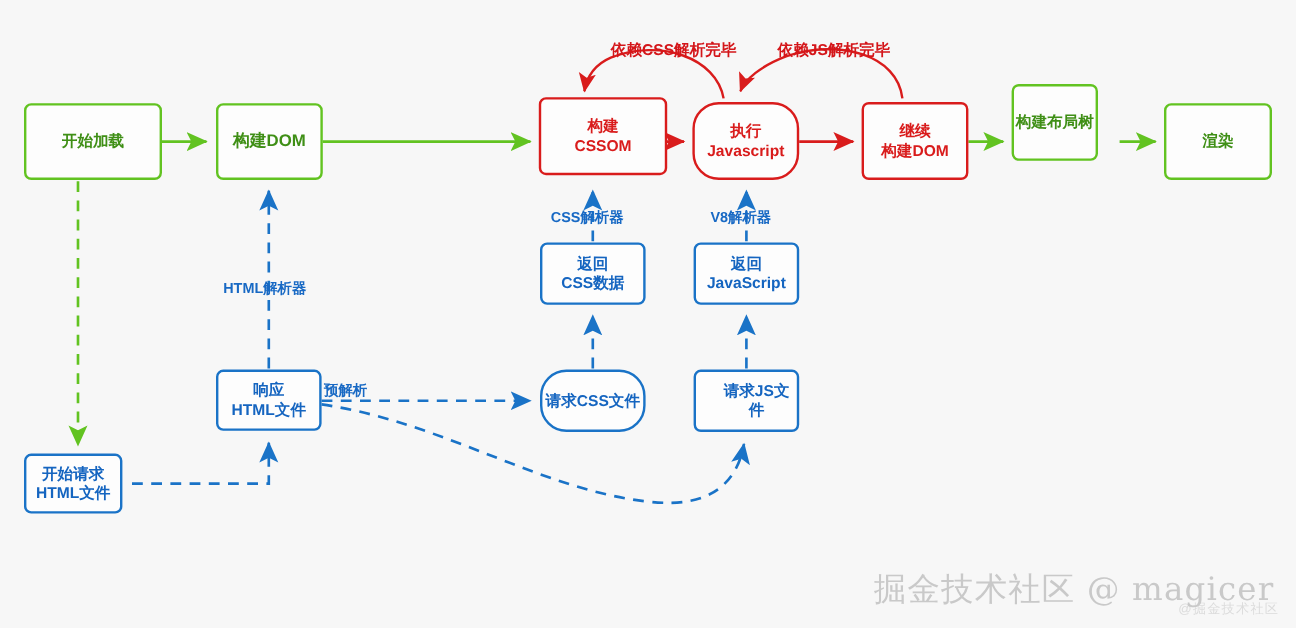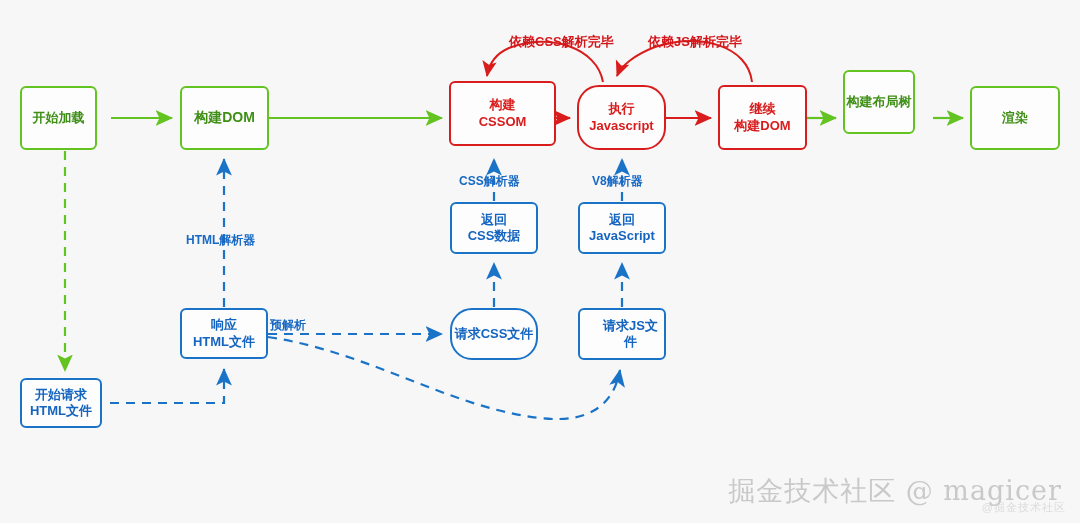--- a/index.html
+++ b/index.html
@@ -154,21 +154,21 @@
     <g>
       <path d="M 268 334 L 442 334" fill="none" stroke="#1a73c7" stroke-width="2.2" stroke-dasharray="9,7" marker-end="url(#arw-blue)"></path>
     </g>
 
     <g>
       <path d="M 268 337 C 370 352 450 408 540 418 C 590 424 614 404 620 370" fill="none" stroke="#1a73c7" stroke-width="2.2" stroke-dasharray="9,7" marker-end="url(#arw-blue)"></path>
     </g>
   </svg>
 
   <div id="nodes-host">
-      <div class="node green" style="left: 20px; top: 86px; width: 77px; height: 64px; font-size: 13px;">开始加载</div>
+      <div class="node green" style="left: 20px; top: 86px; width: 115px; height: 64px; font-size: 13px;">开始加载</div>
       <div class="node green" style="left: 180px; top: 86px; width: 89px; height: 64px; font-size: 14px;">构建DOM</div>
       <div class="node red" style="left: 449px; top: 81px; width: 107px; height: 65px; font-size: 13px;">构建
 CSSOM</div>
       <div class="node red" style="left: 577px; top: 85px; width: 89px; height: 65px; font-size: 13px; border-radius: 22px;">执行
 Javascript</div>
       <div class="node red" style="left: 718px; top: 85px; width: 89px; height: 65px; font-size: 13px;">继续
 构建DOM</div>
       <div class="node green" style="left: 843px; top: 70px; width: 72px; height: 64px; font-size: 13px;">构建布局树</div>
       <div class="node green" style="left: 970px; top: 86px; width: 90px; height: 64px; font-size: 13px;">渲染</div>
       <div class="node blue" style="left: 450px; top: 202px; width: 88px; height: 52px; font-size: 13px;">返回

